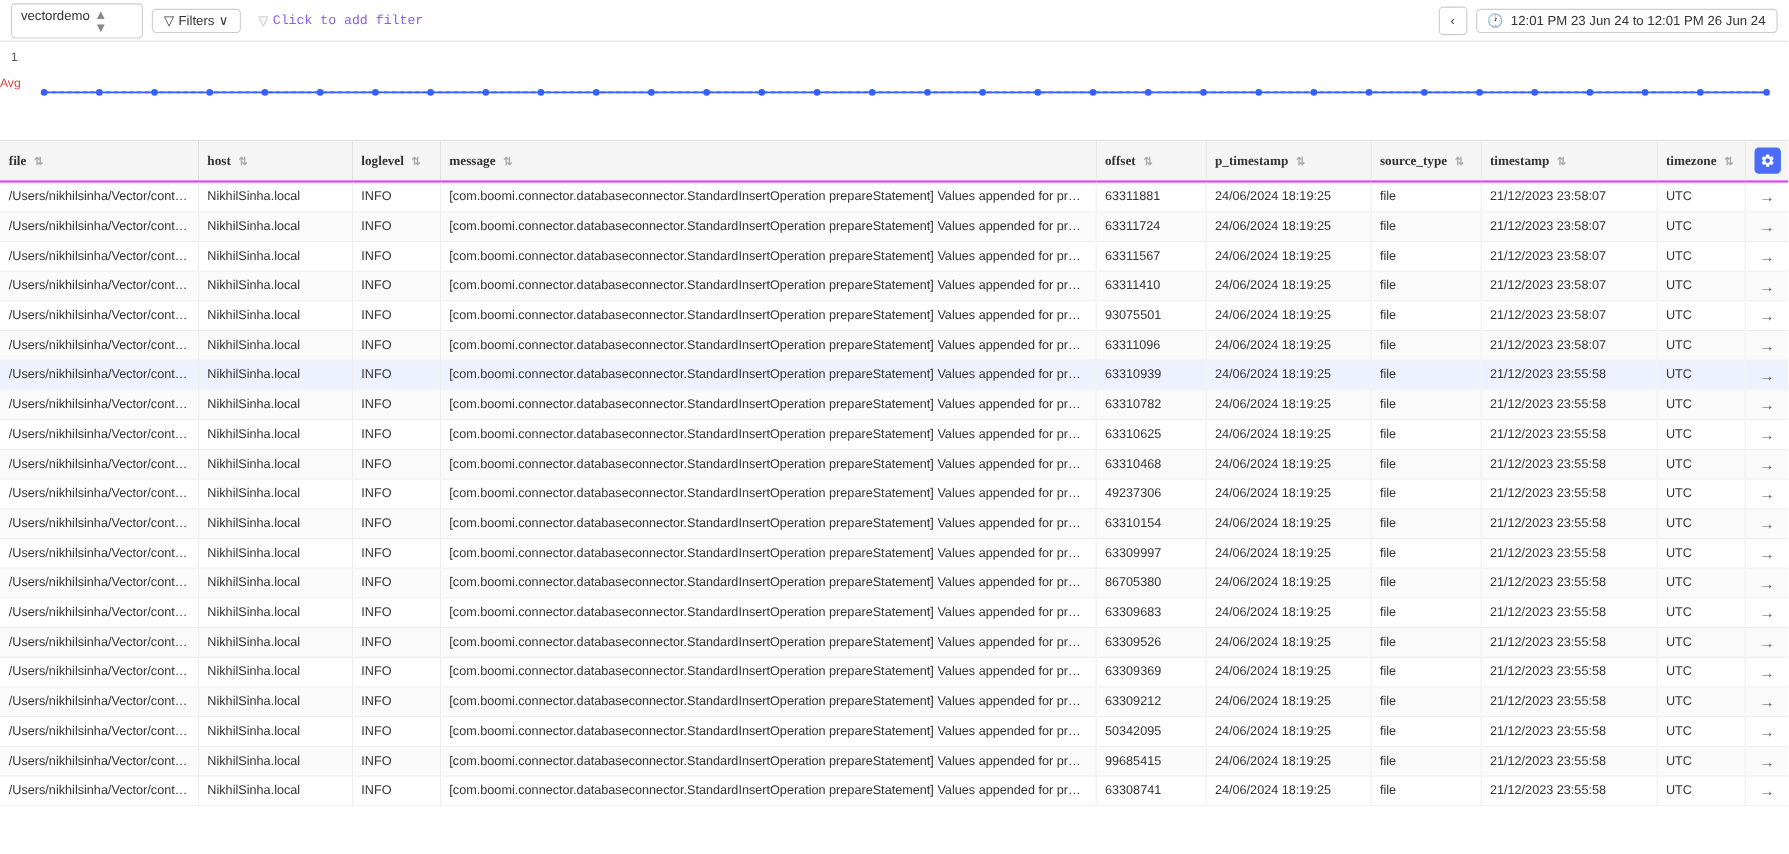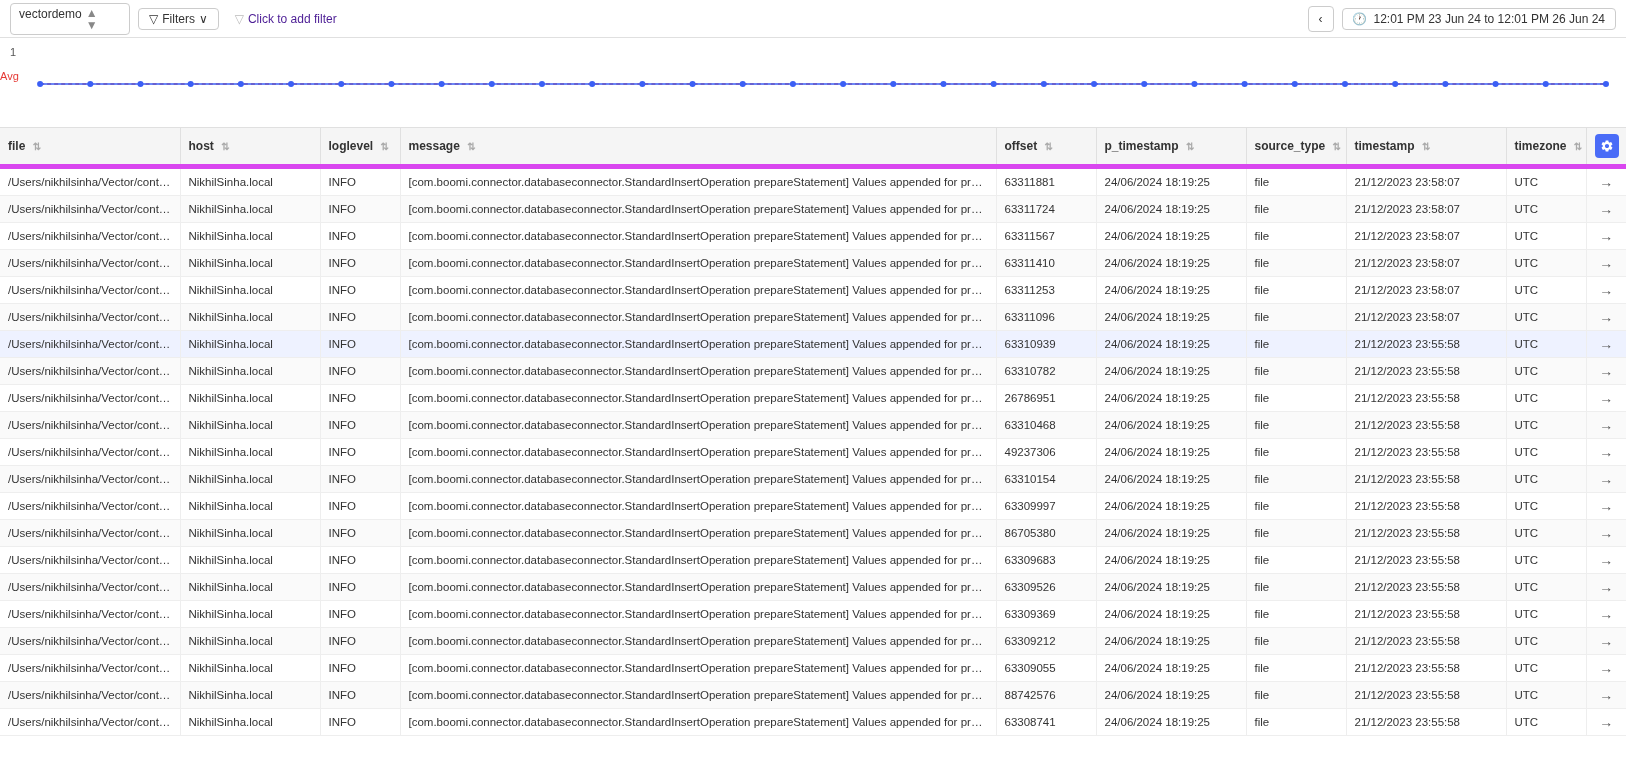--- a/index.html
+++ b/index.html
@@ -114,31 +114,32 @@
       overflow-y: auto;
       height: calc(100vh - 128px);
     }
     table {
       width: 100%;
       border-collapse: collapse;
       table-layout: fixed;
     }
     thead th {
       background: #f5f5f5;
-      border-bottom: 5px solid #d946ef;
+      border-bottom: 2px solid #d946ef;
       border-right: 1px solid #e0e0e0;
       padding: 6px 8px;
       text-align: left;
       font-weight: 600;
       font-size: 12px;
       position: sticky;
       top: 0;
       z-index: 10;
       white-space: nowrap;
       cursor: pointer;
+      font-family: Liberation Serif, serif;
     }
     thead th:last-child { border-right: none; width: 40px; }
     tbody tr {
       border-bottom: 1px solid #eee;
     }
     tbody tr:nth-child(odd) { background: #fff; }
     tbody tr:nth-child(even) { background: #fafafa; }
     tbody td {
       padding: 5px 8px;
       font-size: 11.5px;
@@ -195,21 +196,21 @@
   </div>
 
   <div class="filters-btn">
     <span>▽</span>
     <span>Filters</span>
     <span>∨</span>
   </div>
 
   <div class="filter-add">
     <span style="color:#bbb;">▽</span>
-    <span style="color:#4c1d95;">Click to add filter</span>
+    <span style="color:#8b5cf6;font-family:Liberation Mono, monospace;">Click to add filter</span>
   </div>
 
   <div class="top-bar-right">
     <div class="nav-arrow">‹</div>
     <div class="time-range">
       <span>🕐</span>
       <span>12:01 PM 23 Jun 24 to 12:01 PM 26 Jun 24</span>
     </div>
   </div>
 </div>
@@ -356,21 +357,21 @@
           <td>file</td>
           <td>21/12/2023 23:58:07</td>
           <td>UTC</td>
           <td><button class="arrow-btn">→</button></td>
         </tr>
         <tr>
           <td>/Users/nikhilsinha/Vector/container.log</td>
           <td>NikhilSinha.local</td>
           <td>INFO</td>
           <td>[com.boomi.connector.databaseconnector.StandardInsertOperation prepareStatement] Values appended for prepared statement</td>
-          <td>63311253</td>
+          <td>93075501</td>
           <td>24/06/2024 18:19:25</td>
           <td>file</td>
           <td>21/12/2023 23:58:07</td>
           <td>UTC</td>
           <td><button class="arrow-btn">→</button></td>
         </tr>
         <tr>
           <td>/Users/nikhilsinha/Vector/container.log</td>
           <td>NikhilSinha.local</td>
           <td>INFO</td>
@@ -404,21 +405,21 @@
           <td>file</td>
           <td>21/12/2023 23:55:58</td>
           <td>UTC</td>
           <td><button class="arrow-btn">→</button></td>
         </tr>
         <tr>
           <td>/Users/nikhilsinha/Vector/container.log</td>
           <td>NikhilSinha.local</td>
           <td>INFO</td>
           <td>[com.boomi.connector.databaseconnector.StandardInsertOperation prepareStatement] Values appended for prepared statement</td>
-          <td>26786951</td>
+          <td>63310625</td>
           <td>24/06/2024 18:19:25</td>
           <td>file</td>
           <td>21/12/2023 23:55:58</td>
           <td>UTC</td>
           <td><button class="arrow-btn">→</button></td>
         </tr>
         <tr>
           <td>/Users/nikhilsinha/Vector/container.log</td>
           <td>NikhilSinha.local</td>
           <td>INFO</td>
@@ -524,33 +525,33 @@
           <td>file</td>
           <td>21/12/2023 23:55:58</td>
           <td>UTC</td>
           <td><button class="arrow-btn">→</button></td>
         </tr>
         <tr>
           <td>/Users/nikhilsinha/Vector/container.log</td>
           <td>NikhilSinha.local</td>
           <td>INFO</td>
           <td>[com.boomi.connector.databaseconnector.StandardInsertOperation prepareStatement] Values appended for prepared statement</td>
-          <td>63309055</td>
-          <td>24/06/2024 18:19:25</td>
-          <td>file</td>
-          <td>21/12/2023 23:55:58</td>
-          <td>UTC</td>
-          <td><button class="arrow-btn">→</button></td>
-        </tr>
-        <tr>
-          <td>/Users/nikhilsinha/Vector/container.log</td>
-          <td>NikhilSinha.local</td>
-          <td>INFO</td>
-          <td>[com.boomi.connector.databaseconnector.StandardInsertOperation prepareStatement] Values appended for prepared statement</td>
-          <td>88742576</td>
+          <td>50342095</td>
+          <td>24/06/2024 18:19:25</td>
+          <td>file</td>
+          <td>21/12/2023 23:55:58</td>
+          <td>UTC</td>
+          <td><button class="arrow-btn">→</button></td>
+        </tr>
+        <tr>
+          <td>/Users/nikhilsinha/Vector/container.log</td>
+          <td>NikhilSinha.local</td>
+          <td>INFO</td>
+          <td>[com.boomi.connector.databaseconnector.StandardInsertOperation prepareStatement] Values appended for prepared statement</td>
+          <td>99685415</td>
           <td>24/06/2024 18:19:25</td>
           <td>file</td>
           <td>21/12/2023 23:55:58</td>
           <td>UTC</td>
           <td><button class="arrow-btn">→</button></td>
         </tr>
         <tr>
           <td>/Users/nikhilsinha/Vector/container.log</td>
           <td>NikhilSinha.local</td>
           <td>INFO</td>

